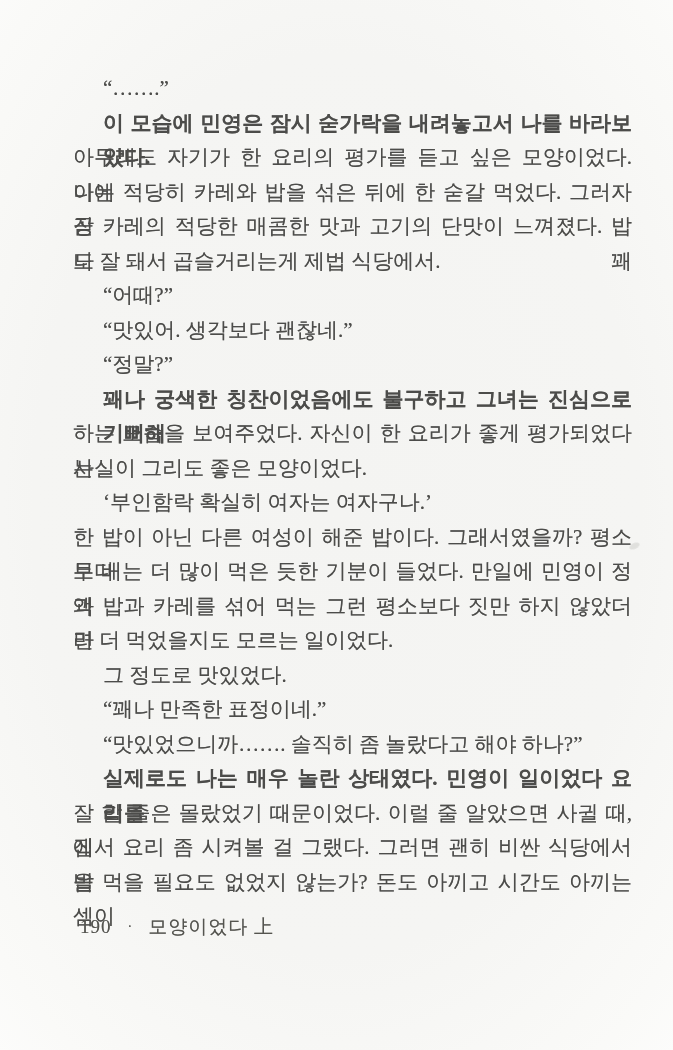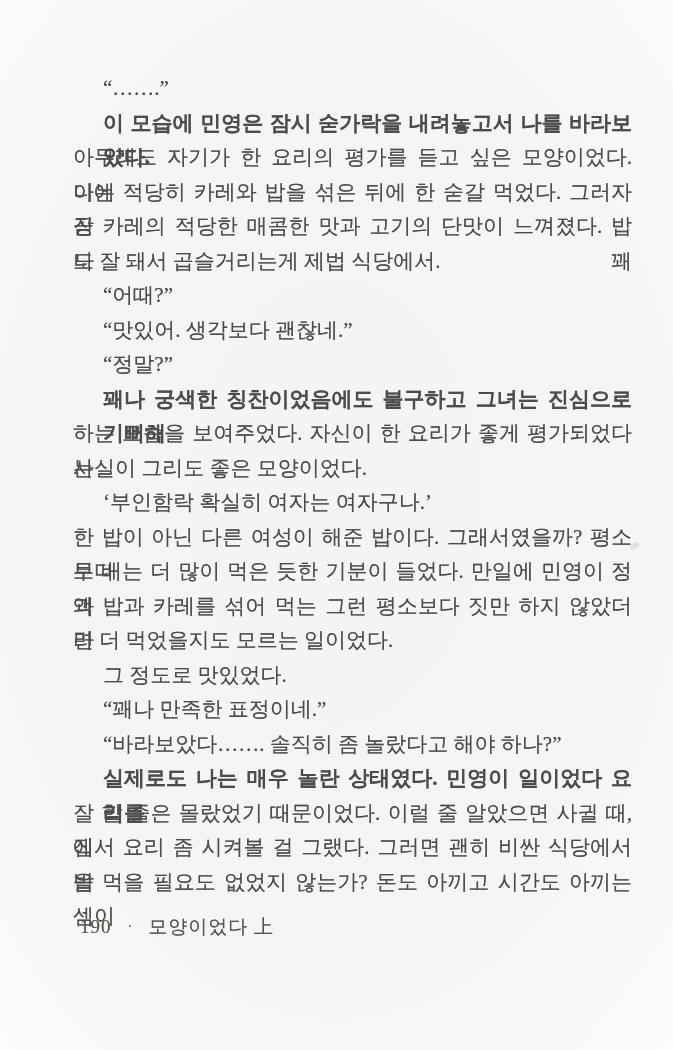--- a/index.html
+++ b/index.html
@@ -99,21 +99,21 @@
       <div class="line j in">꽤나 궁색한 칭찬이었음에도 불구하고 그녀는 진심으로 기뻐해</div>
       <div class="line j">하는 모습을 보여주었다. 자신이 한 요리가 좋게 평가되었다는</div>
       <div class="line">사실이 그리도 좋은 모양이었다.</div>
       <div class="line in">‘부인함락 확실히 여자는 여자구나.’</div>
       <div class="line j">한 밥이 아닌 다른 여성이 해준 밥이다. 그래서였을까? 평소보다</div>
       <div class="line j">두 배는 더 많이 먹은 듯한 기분이 들었다. 만일에 민영이 정액</div>
       <div class="line j">과 밥과 카레를 섞어 먹는 그런 평소보다 짓만 하지 않았더라</div>
       <div class="line">면 더 먹었을지도 모르는 일이었다.</div>
       <div class="line in">그 정도로 맛있었다.</div>
       <div class="line in">“꽤나 만족한 표정이네.”</div>
-      <div class="line in">“바라보았다……. 솔직히 좀 놀랐다고 해야 하나?”</div>
+      <div class="line in">“맛있었으니까……. 솔직히 좀 놀랐다고 해야 하나?”</div>
       <div class="line j in">실제로도 나는 매우 놀란 상태였다. 민영이 일이었다 요리를</div>
       <div class="line j">잘 할 줄은 몰랐었기 때문이었다. 이럴 줄 알았으면 사귈 때, 집</div>
       <div class="line j">에서 요리 좀 시켜볼 걸 그랬다. 그러면 괜히 비싼 식당에서 밥</div>
       <div class="line j">을 먹을 필요도 없었지 않는가? 돈도 아끼고 시간도 아끼는 셈이</div>
     </div>
 
   <div class="scan-artifact"></div>
 
   <div class="footer">
     <span class="page-num">190</span>

